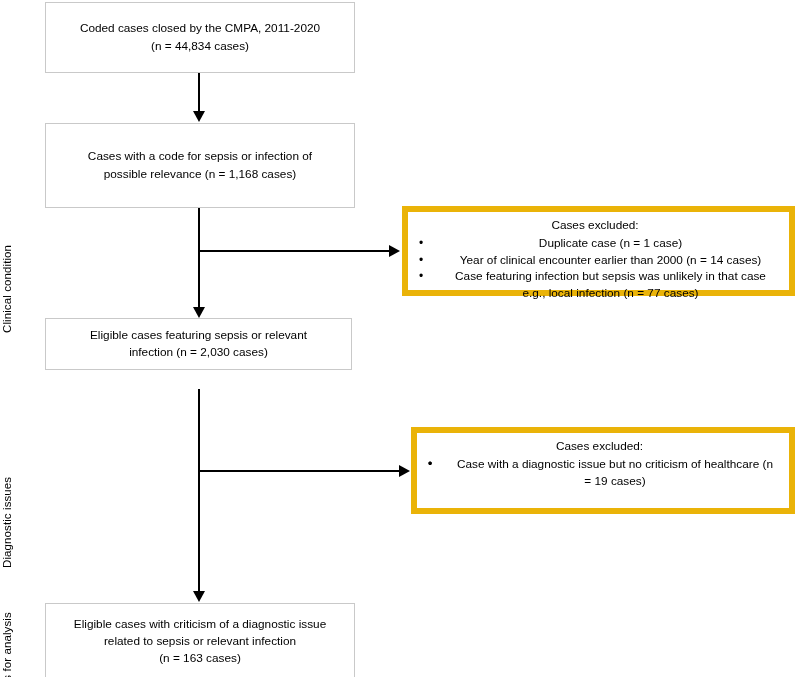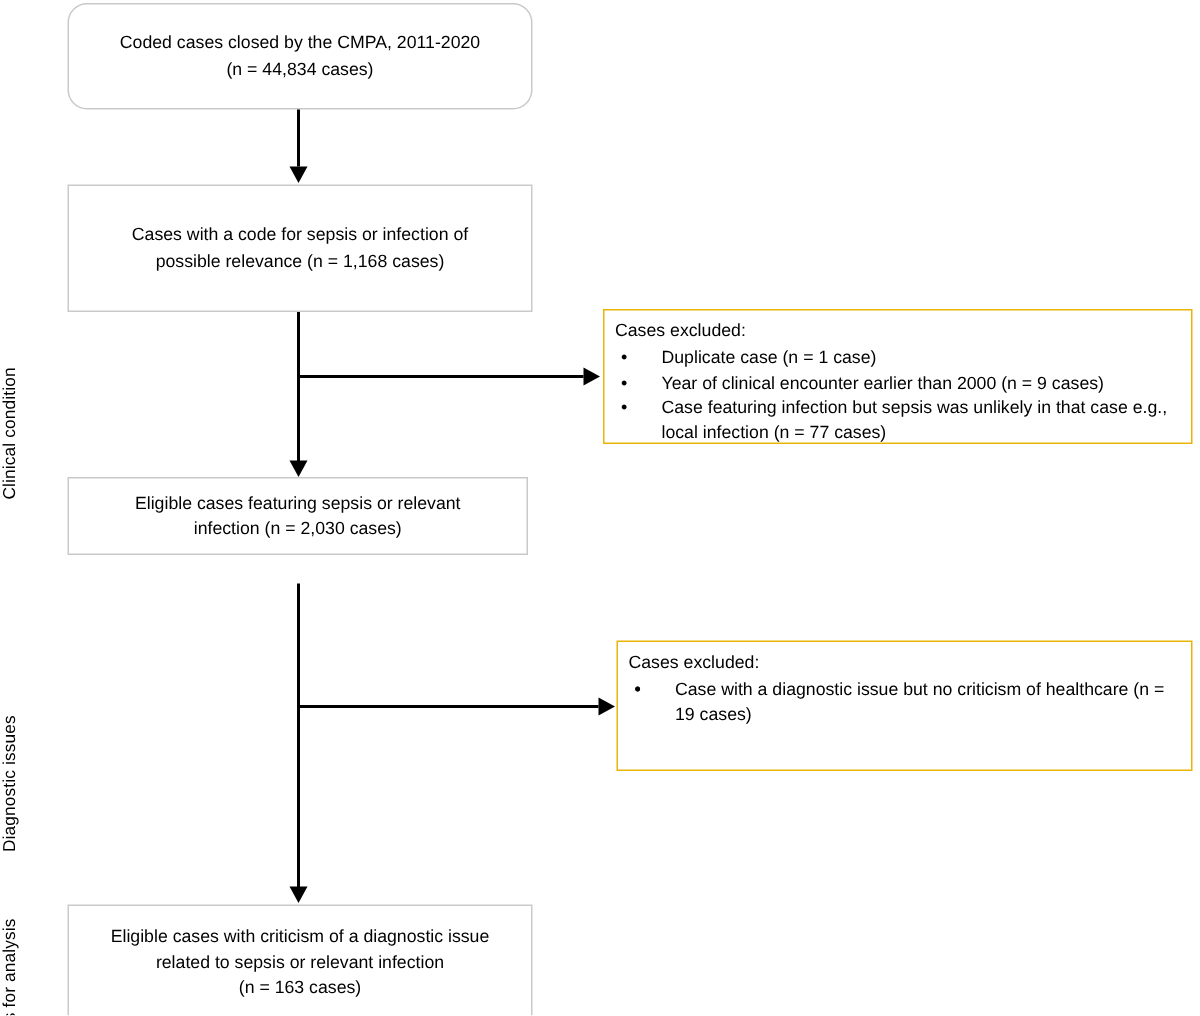--- a/index.html
+++ b/index.html
@@ -42,26 +42,26 @@
     font-size: 11.8px;
     line-height: 1.45;
     padding: 4px 8px;
   }
   .flow-box .txt { display: block; }
 
   
   .excl-box {
     position: absolute;
     box-sizing: border-box;
-    border: 1px solid #eab308;
+    border: 6px solid #eab308;
     background: #ffffff;
     font-size: 11.8px;
     line-height: 1.42;
     padding: 5px 14px 5px 7px;
-    text-align: left;
+    text-align: center;
   }
   .excl-title { display: block; margin-bottom: 1px; }
   .excl-list {
     list-style: none;
     margin: 0;
     padding: 0;
   }
   .excl-list li {
     position: relative;
     padding-left: 31px;
@@ -107,21 +107,21 @@
 <body>
 
 <div id="canvas">
 
   <div class="stage-label" style="left:2px; top:183px; height:150px;">Clinical condition</div>
 
   <div class="stage-label" style="left:2px; top:440px; height:128px;">Diagnostic issues</div>
 
   <div class="stage-label" style="left:2px; top:568px; height:140px;">Cases for analysis</div>
 
-  <div class="flow-box" style="left:45px; top:2px; width:310px; height:71px;border-radius:13px;">
+  <div class="flow-box" style="left:45px; top:2px; width:310px; height:71px;">
     <span>
       <span class="txt">Coded cases closed by the CMPA, 2011-2020</span>
       <span class="txt">(n = 44,834 cases)</span>
     </span>
   </div>
 
   <div class="vline" style="left:198px; top:73px; height:38px;"></div>
   <div class="arrow-down" style="left:193px; top:111px;"></div>
 
   <div class="flow-box" style="left:45px; top:123px; width:310px; height:85px;">
@@ -139,21 +139,21 @@
 
   <div class="excl-box" style="left:402px; top:206px; width:393px; height:90px;">
     <span class="excl-title">Cases excluded:</span>
     <ul class="excl-list">
       <li>
         <span class="bullet">•</span>
         <span>Duplicate case (n = 1 case)</span>
       </li>
       <li>
         <span class="bullet">•</span>
-        <span>Year of clinical encounter earlier than 2000 (n = 9 cases)</span>
+        <span>Year of clinical encounter earlier than 2000 (n = 14 cases)</span>
       </li>
       <li>
         <span class="bullet">•</span>
         <span>Case featuring infection but sepsis was unlikely in that case e.g., local infection (n = 77 cases)</span>
       </li>
     </ul>
   </div>
 
   <div class="flow-box" style="left:45px; top:318px; width:307px; height:52px;">
     <span>

